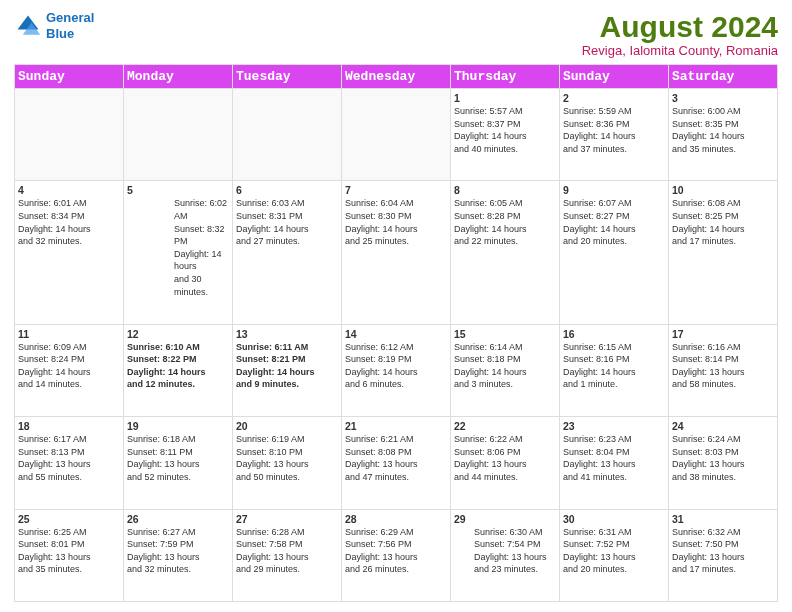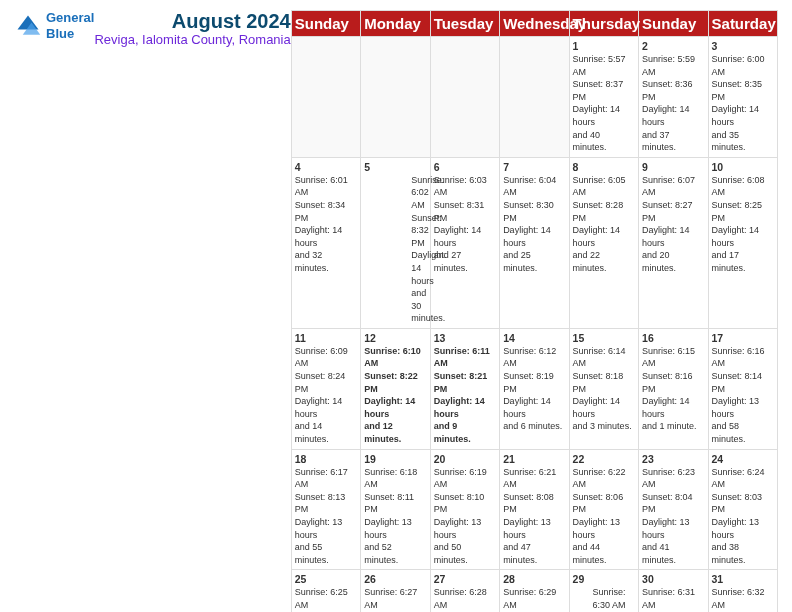--- a/index.html
+++ b/index.html
@@ -8,21 +8,21 @@
       background: #fff;
       width: 792px;
       height: 612px;
       overflow: hidden;
     }
     .page {
       width: 792px;
       height: 612px;
       padding: 10px 14px 10px 14px;
       display: flex;
-      flex-direction: row;
+      flex-direction: column;
     }
     .header {
       display: flex;
       justify-content: space-between;
       align-items: flex-start;
       margin-bottom: 6px;
     }
     .logo {
       display: flex;
       align-items: center;
@@ -38,43 +38,44 @@
       color: #1a6fba;
     }
     .logo-icon {
       width: 28px;
       height: 28px;
     }
     .title-block {
       text-align: right;
     }
     .month-title {
-      font-size: 20px;
+      font-size: 30px;
       font-weight: bold;
-      color: #0c4a6e;
+      color: #4d7c0f;
       line-height: 1.1;
     }
     .subtitle {
       font-size: 13px;
-      color: #6d28d9;
+      color: #be185d;
     }
     .calendar {
       flex: 1;
       border-collapse: collapse;
       width: 100%;
       table-layout: fixed;
     }
     .calendar th {
-      background-color: #b91c1c;
+      background-color: #d946ef;
       color: #fff;
-      font-size: 15px;
+      font-size: 13px;
       font-weight: bold;
       padding: 4px 3px;
       text-align: left;
       border: 1px solid #ddd;
+      font-family: Liberation Mono, monospace;
     }
     .calendar td {
       vertical-align: top;
       border: 1px solid #ddd;
       padding: 3px 3px;
       font-size: 9.2px;
       color: #333;
       background: #fff;
       width: calc(100% / 7);
     }

